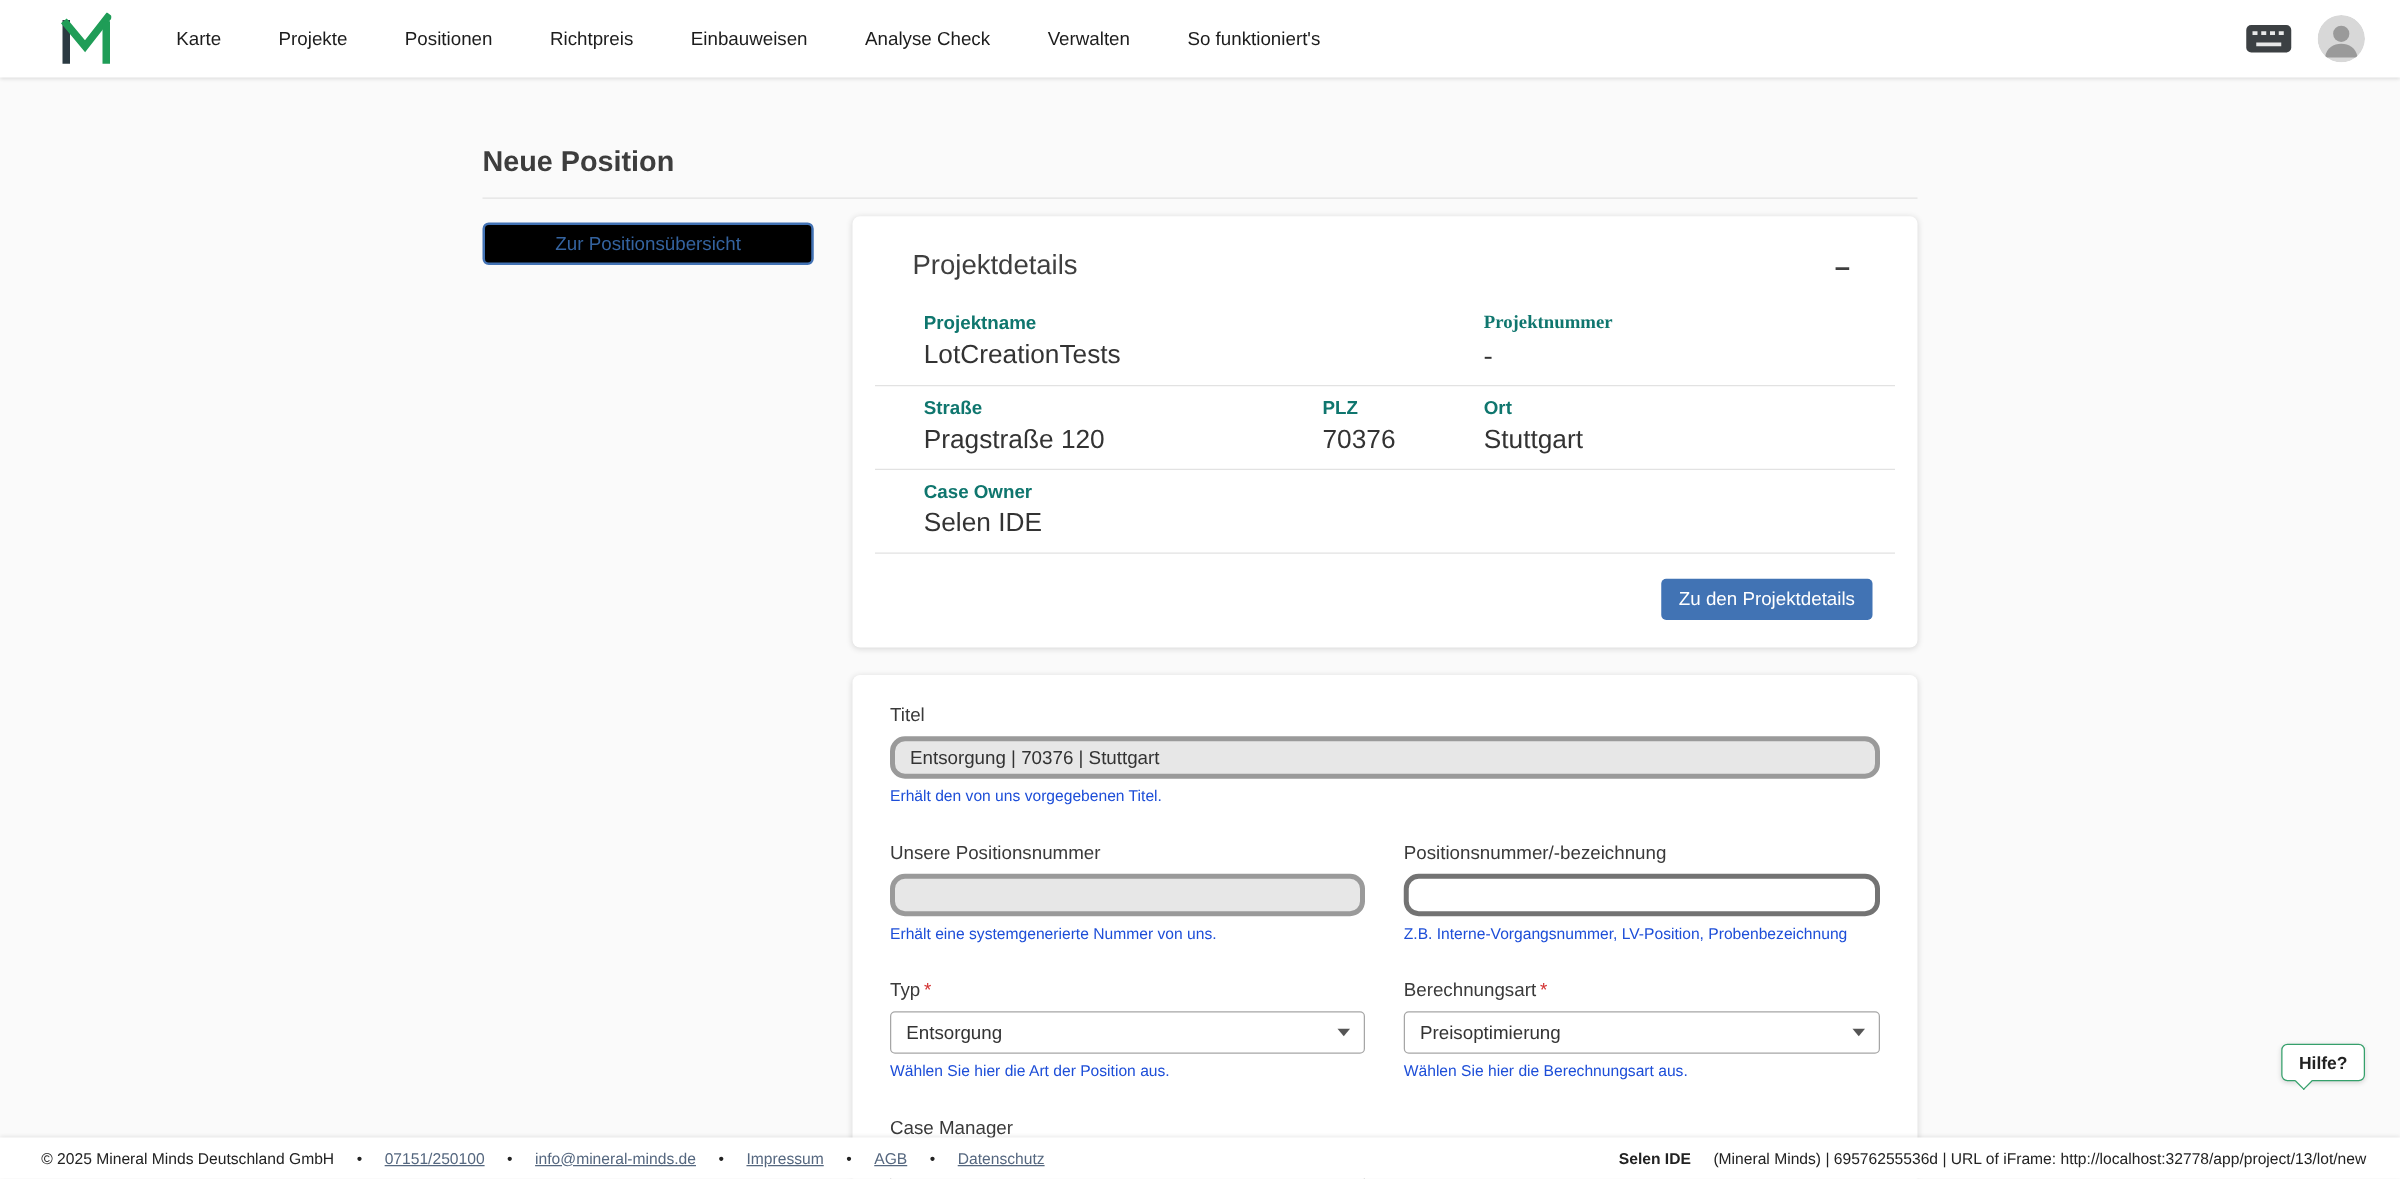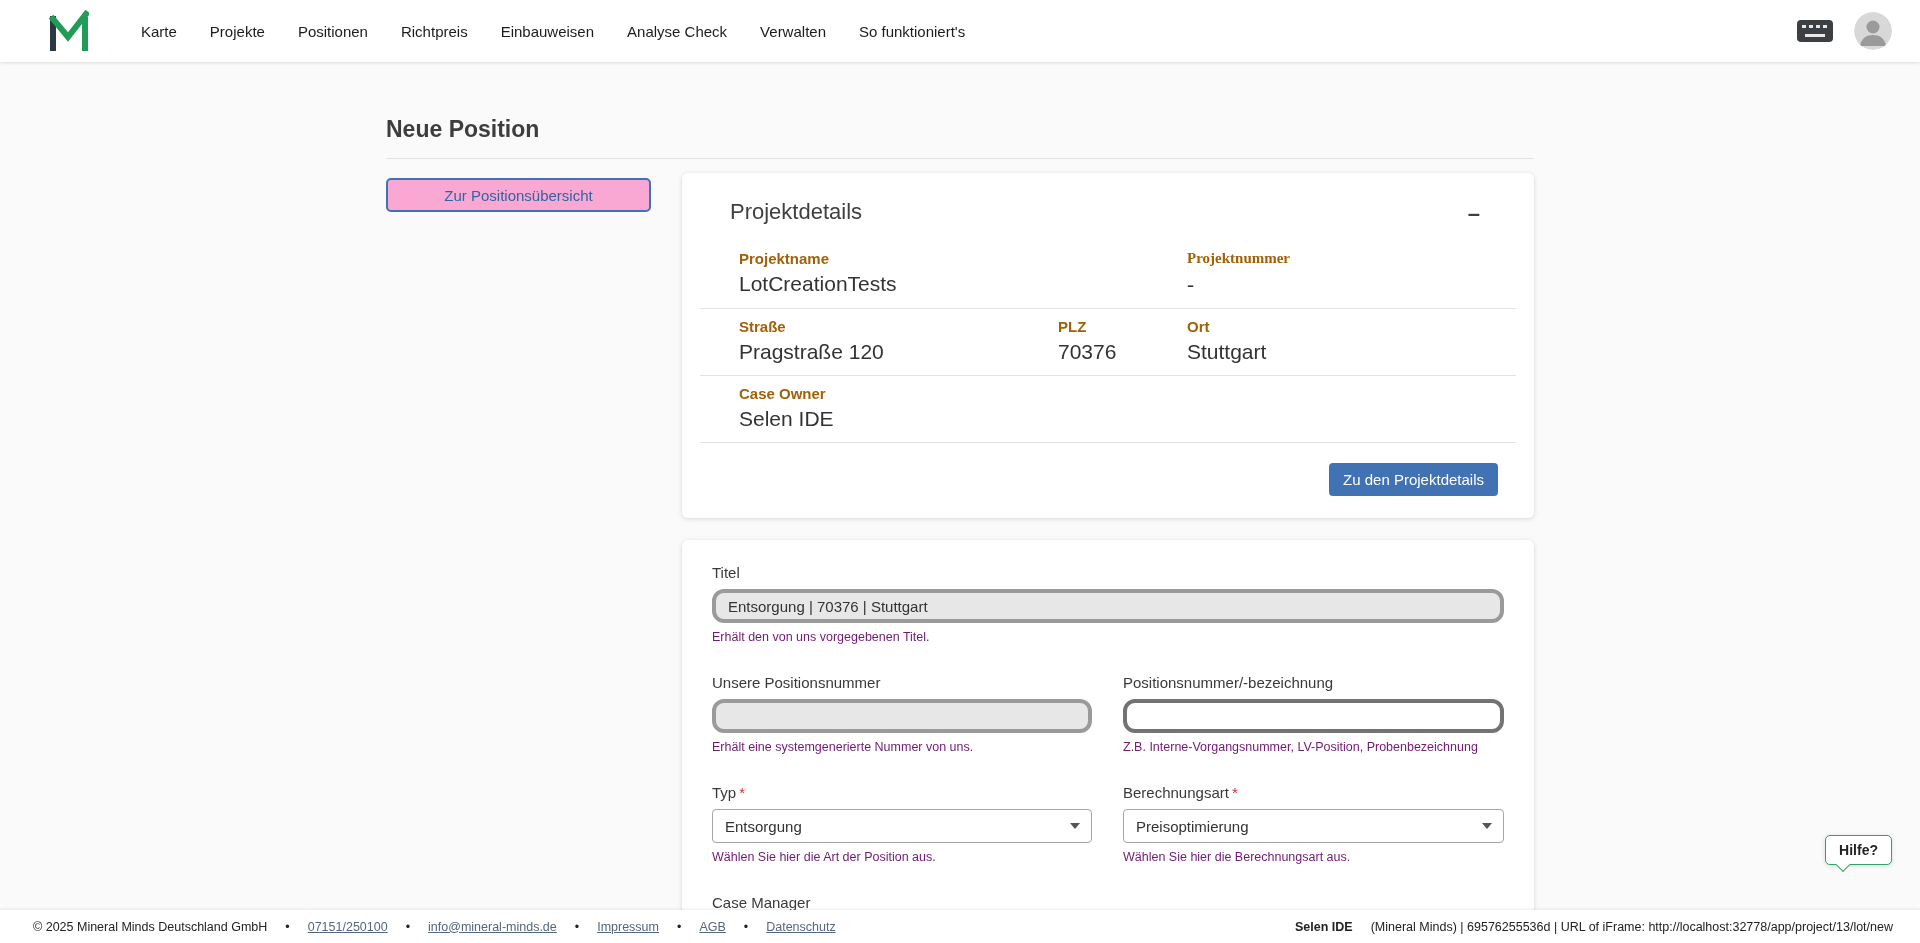--- a/index.html
+++ b/index.html
@@ -13,37 +13,37 @@
 
   
   .topbar {
     height:62px; background:#fff;
     display:flex; align-items:center;
     padding:0 28px 0 47px;
     box-shadow:0 1px 3px rgba(0,0,0,0.12);
     position:relative; z-index:5;
   }
   .logo { width:42px; height:42px; margin-right:52px; cursor:pointer; display:flex; align-items:center; }
-  .nav { display:flex; align-items:flex-end; column-gap:33px; }
+  .nav { display:flex; align-items:flex-end; column-gap:46px; }
   .nav-item { font-size:15px; color:#1c1c1c; text-decoration:none; cursor:pointer; white-space:nowrap; }
   .topbar-right { margin-left:auto; display:flex; align-items:center; column-gap:20px; }
   .kbd-icon { cursor:pointer; display:flex; }
   .avatar { width:38px; height:38px; border-radius:50%; overflow:hidden; cursor:pointer; display:flex; }
 
   
   .content { width:1148px; margin:0 auto; padding-top:54px; }
   h1.page-title { font-size:23px; font-weight:700; color:#3d3d3d; padding-bottom:15px; }
   .title-divider { border-bottom:1px solid #e2e2e2; }
   .layout { display:flex; column-gap:31px; margin-top:14px; align-items:flex-start; }
   .left-col { width:265px; flex:0 0 265px; }
   .right-col { width:852px; flex:0 0 852px; display:flex; flex-direction:column; row-gap:22px; }
 
   .outline-btn {
     width:265px; height:34px; margin-top:5px;
-    background:#f9a8d4; border:2px solid #4272b4; border-radius:5px;
+    background:#000000; border:2px solid #4272b4; border-radius:5px;
     color:#34639f; font-size:15px; font-family:inherit; cursor:pointer;
   }
 
   .card {
     background:#fff; border-radius:6px;
     box-shadow:0 1px 5px rgba(0,0,0,0.14);
   }
 
   
   .project-card { padding:26px 18px 22px; }
@@ -51,38 +51,38 @@
   .card-head h2 { font-size:22px; font-weight:400; color:#3f3f3f; }
   .collapse-btn { background:none; border:none; font-size:22px; font-weight:700; color:#3f3f3f; cursor:pointer; line-height:1; padding:4px 6px; font-family:inherit; }
   .pd-row {
     display:grid; grid-template-columns:319px 129px 1fr;
     padding:9px 0 11px 39px;
     border-bottom:1px solid #e2e2e2;
   }
   .pd-cell.c12 { grid-column:1 / 3; }
   .pd-cell.c3 { grid-column:3;font-family:Liberation Serif, serif; }
   .pd-cell.full { grid-column:1 / 4; }
-  .pd-label { font-size:15px; font-weight:700; color:#a16207; }
+  .pd-label { font-size:15px; font-weight:700; color:#0f766e; }
   .pd-value { font-size:21px; color:#333; margin-top:5px; }
   .pd-actions { display:flex; justify-content:flex-end; padding:20px 18px 0 0; }
   .primary-btn {
     background:#4173b4; color:#fff; border:none; border-radius:4px;
     font-size:15px; font-family:inherit; padding:8px 14px; cursor:pointer;
   }
 
   
   .form-card { padding:24px 30px 24px; }
   .field-label { font-size:15px; color:#3a3a3a; margin-bottom:8px; }
   .req { color:#d32f2f; margin-left:3px; }
   .text-input {
     width:100%; height:34px; border:4px solid #737373; border-radius:12px;
     font-size:15px; font-family:inherit; color:#333; padding:0 12px; background:#fff;
   }
   .text-input:disabled { background:#e7e7e7; border-color:#9a9a9a; color:#333; }
-  .helper { font-size:12.5px; color:#701a75; margin-top:7px; }
+  .helper { font-size:12.5px; color:#1d4ed8; margin-top:7px; }
   .form-row { display:grid; grid-template-columns:380px 381px; column-gap:31px; margin-top:30px; }
   .select {
     width:100%; height:34px; border:1px solid #a6a6a6; border-radius:4px;
     background:#fff; display:flex; align-items:center; justify-content:space-between;
     padding:0 11px 0 12px; font-size:15px; color:#333; cursor:pointer;
   }
   .select-arrow { width:0; height:0; border-left:5px solid transparent; border-right:5px solid transparent; border-top:6px solid #555; }
 
   
   .help-bubble {

